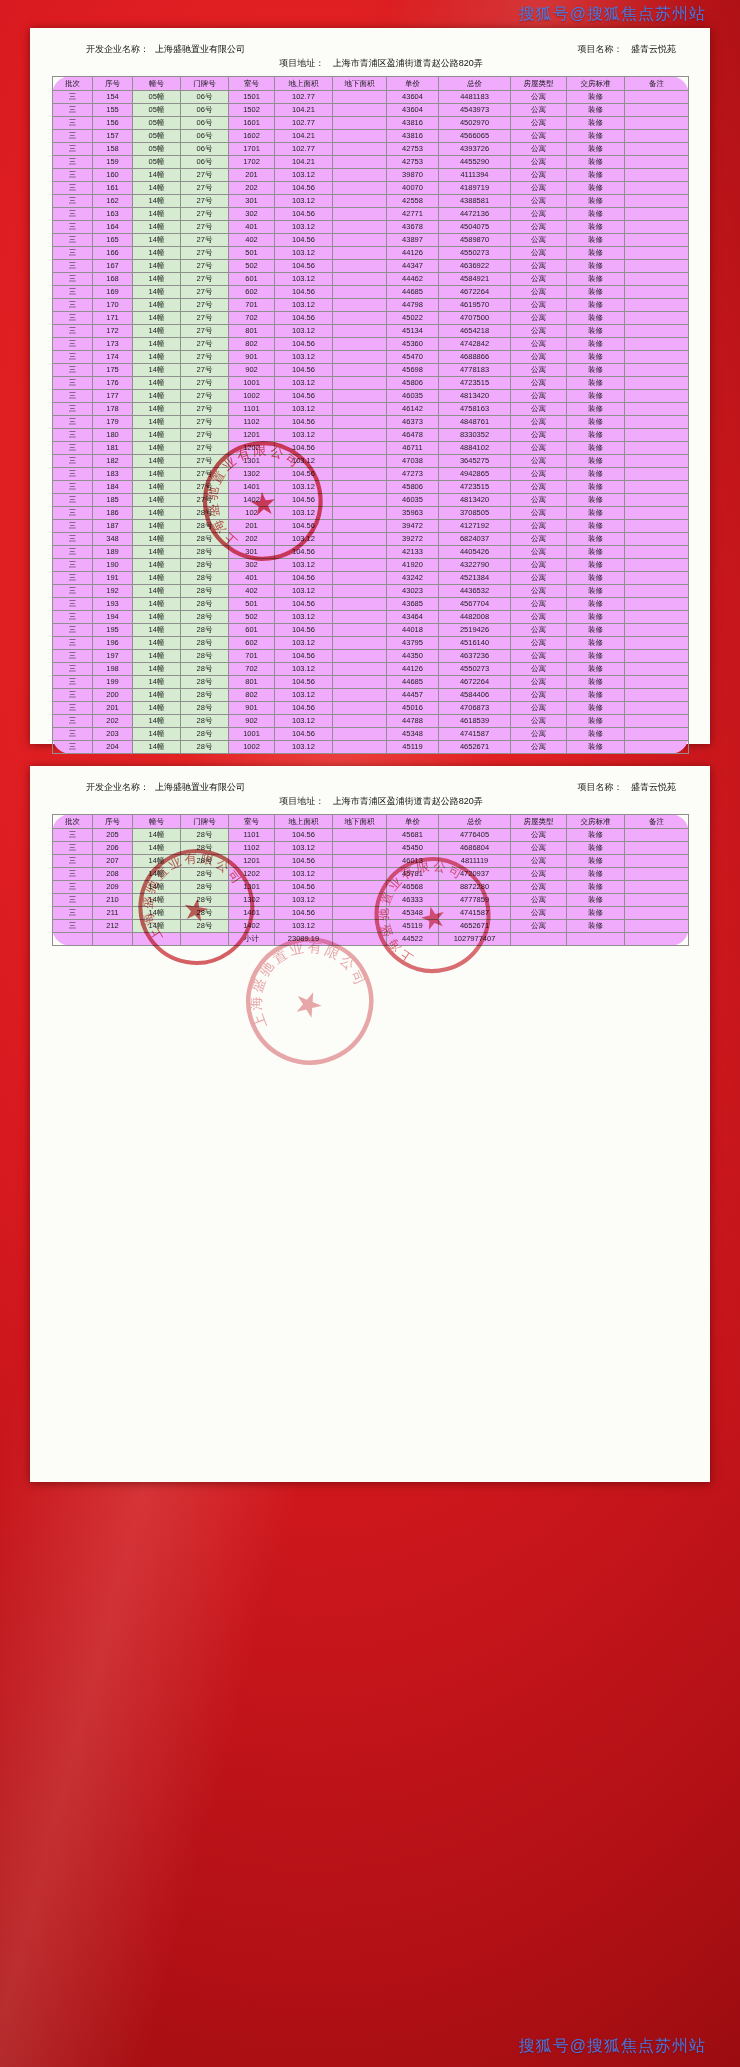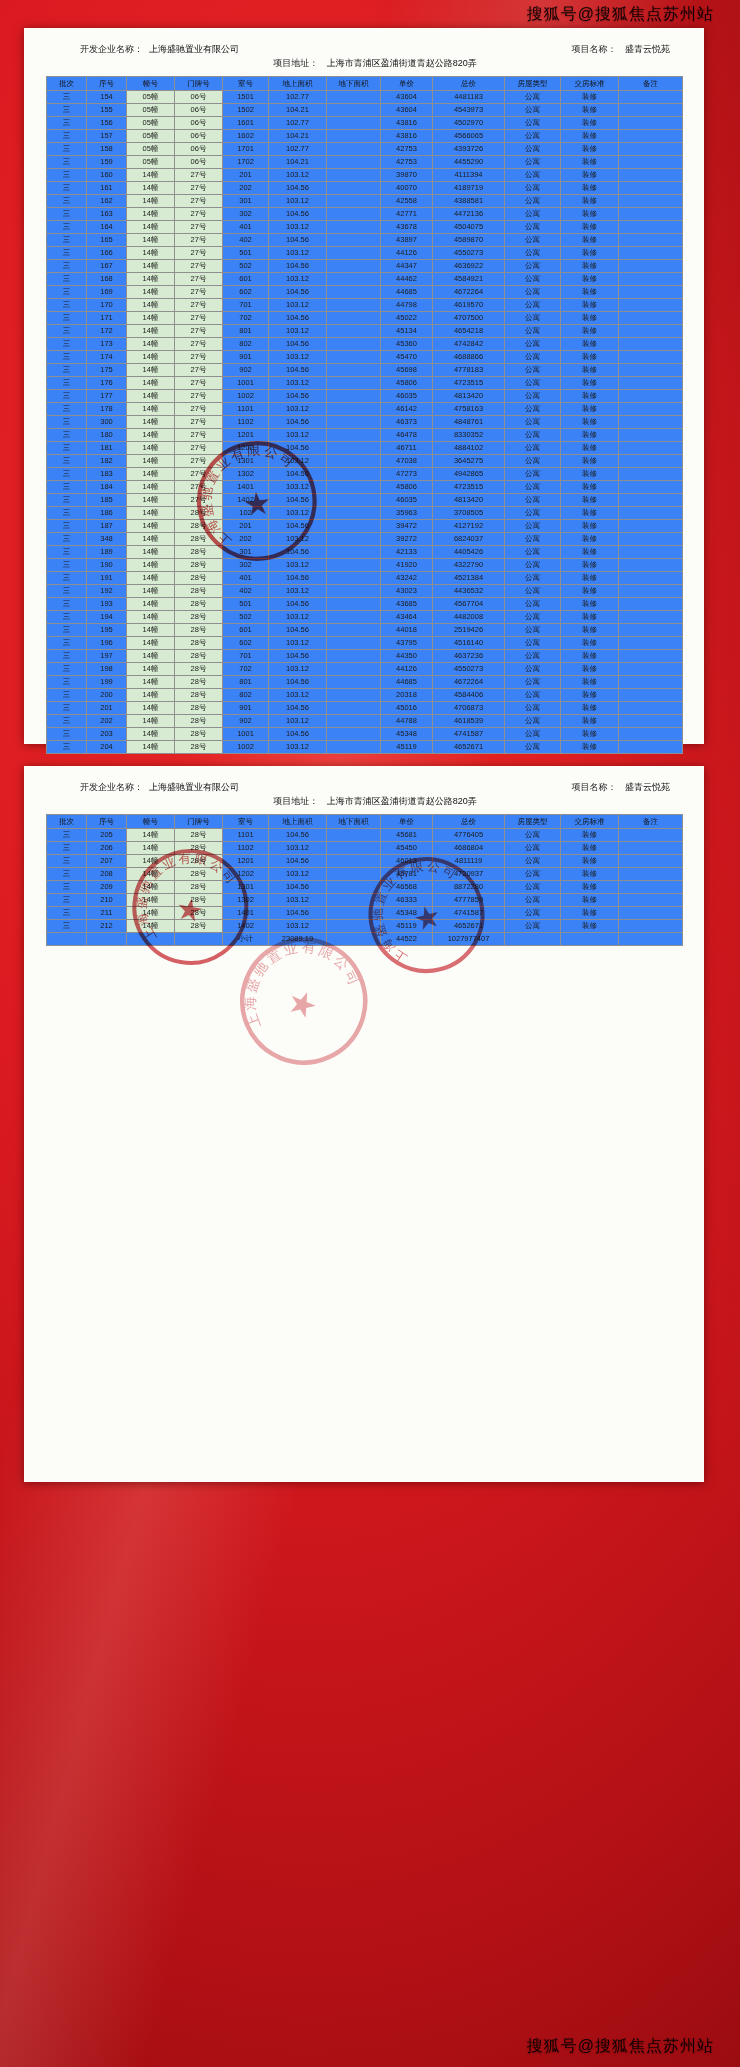--- a/index.html
+++ b/index.html
@@ -7,47 +7,48 @@
     position:relative;
     width:740px;height:2067px;
     overflow:hidden;
     font-family:"Liberation Sans","DejaVu Sans",sans-serif;
     background:
       linear-gradient(105deg, rgba(255,170,160,0) 30%, rgba(255,170,160,.20) 42%, rgba(255,170,160,0) 54%),
       linear-gradient(255deg, rgba(90,0,0,.28) 0%, rgba(90,0,0,0) 30%),
       radial-gradient(140% 90% at 42% 26%, #ee2a28 0%, #d91a20 42%, #b11015 78%, #8e0a0e 100%);
   }
   .watermark{
-    position:absolute;right:26px;
-    color:#000000;font-size:16px;letter-spacing:1px;
+    position:absolute;right:34px;
+    color:#3b82f6;font-size:16px;letter-spacing:1px;
     opacity:.93;text-shadow:0 1px 2px rgba(90,0,0,.55);
     white-space:nowrap;z-index:20;
   }
   .wm-top{top:4px}
   .wm-bottom{top:2036px}
 
   .paper{
-    position:absolute;left:24px;width:680px;height:716px;
+    position:absolute;left:30px;width:680px;height:716px;
     background:#fcfcf9;
     box-shadow:0 1px 9px rgba(60,0,0,.55);
   }
   .paper1{top:28px}
   .paper2{top:766px}
 
   .doc-head{color:#161616;}
   .head1{display:flex;padding:15px 34px 0 56px;font-size:9px;line-height:13px;}
   .head1 .proj{margin-left:auto;}
   .head2{padding:1px 34px 3px 56px;font-size:9px;line-height:13px;text-align:center;}
   .doc-head .lbl{color:#222;}
   .doc-head .val{margin-left:6px;color:#111;}
 
   table.price{
     border-collapse:collapse;table-layout:fixed;
     margin:3px 0 0 22px;width:636px;
-    background:#3b82f6;
+    background:#f0abfc;
+    border-radius:19px;
   }
   table.price th, table.price td{
     border:0.5px solid #8f8f8f;
     font-size:7.5px;color:#1c1c1c;
     text-align:center;vertical-align:middle;
     padding:0;height:12px;line-height:12px;
     overflow:hidden;white-space:nowrap;font-weight:normal;
   }
   table.price th{height:13px;color:#111;}
   td.hl{background:#d6ebd1;}
@@ -464,21 +465,21 @@
           <td>103.12</td>
           <td></td>
           <td>46142</td>
           <td>4758163</td>
           <td>公寓</td>
           <td>装修</td>
           <td></td>
         </tr>
         <tr>
           <td>三</td>
-          <td>300</td>
+          <td>179</td>
           <td class="hl">14幢</td>
           <td class="hl">27号</td>
           <td>1102</td>
           <td>104.56</td>
           <td></td>
           <td>46373</td>
           <td>4848761</td>
           <td>公寓</td>
           <td>装修</td>
           <td></td>
@@ -764,21 +765,21 @@
           <td></td>
         </tr>
         <tr>
           <td>三</td>
           <td>200</td>
           <td class="hl">14幢</td>
           <td class="hl">28号</td>
           <td>802</td>
           <td>103.12</td>
           <td></td>
-          <td>20318</td>
+          <td>44457</td>
           <td>4584406</td>
           <td>公寓</td>
           <td>装修</td>
           <td></td>
         </tr>
         <tr>
           <td>三</td>
           <td>201</td>
           <td class="hl">14幢</td>
           <td class="hl">28号</td>

